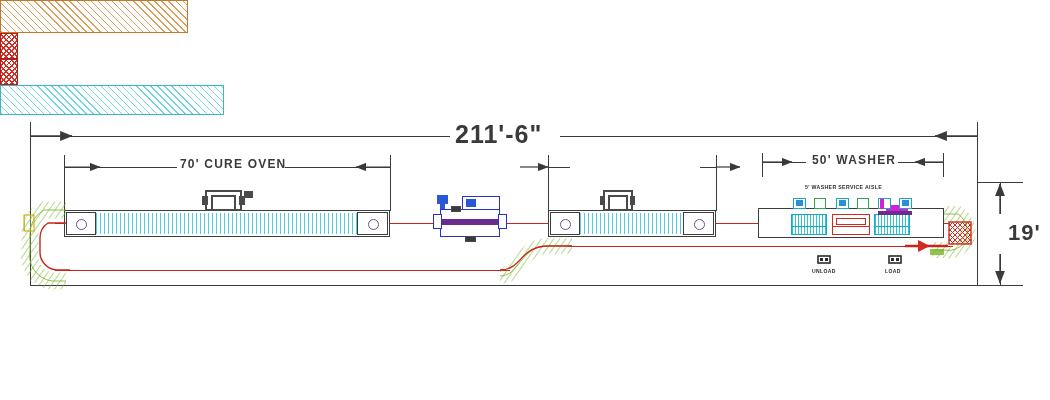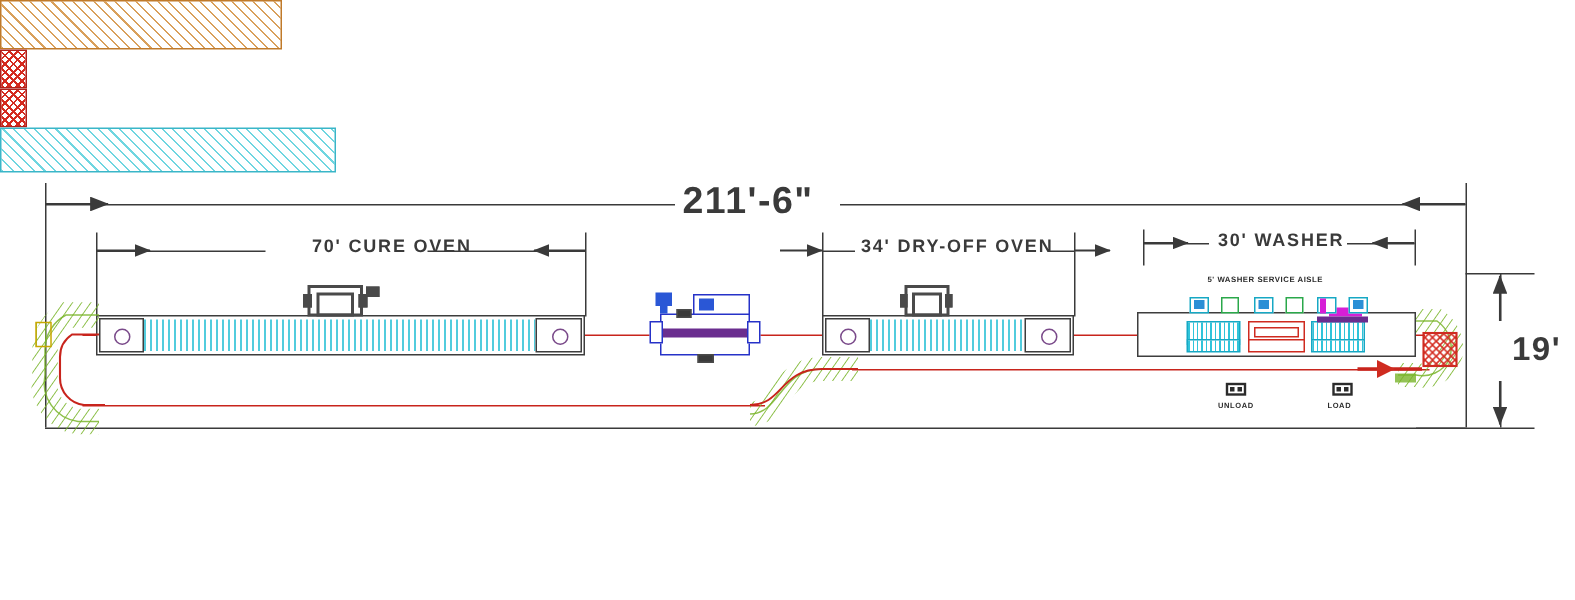--- a/index.html
+++ b/index.html
@@ -67,33 +67,32 @@
   <div class="line vline" style="left:30px;top:122px;height:58px;"></div>
   <div class="line vline" style="left:977px;top:122px;height:58px;"></div>
   <div class="line hline" style="left:30px;top:136px;width:420px;"></div>
   <div class="line hline" style="left:560px;top:136px;width:417px;"></div>
   <div class="dimtext dim-main" style="left:455px;top:120px;">211'-6"</div>
 
   <div class="line vline" style="left:64px;top:155px;height:56px;"></div>
   <div class="line vline" style="left:390px;top:155px;height:56px;"></div>
   <div class="line hline" style="left:64px;top:167px;width:113px;"></div>
   <div class="line hline" style="left:285px;top:167px;width:105px;"></div>
-  <div class="dimtext dim-sec" style="left:180px;top:157px;margin-left:28px;">70' CURE OVEN</div>
+  <div class="dimtext dim-sec" style="left:180px;top:157px;">70' CURE OVEN</div>
 
   <div class="line vline" style="left:548px;top:155px;height:56px;"></div>
   <div class="line vline" style="left:716px;top:155px;height:56px;"></div>
   <div class="line hline" style="left:548px;top:167px;width:22px;"></div>
   <div class="line hline" style="left:700px;top:167px;width:16px;"></div>
-  <div class="dimtext dim-sec" style="left:574px;top:157px;">34' DRY-OFF OVEN</div>
 
   <div class="line vline" style="left:762px;top:153px;height:24px;"></div>
   <div class="line vline" style="left:943px;top:153px;height:24px;"></div>
   <div class="line hline" style="left:762px;top:162px;width:44px;"></div>
   <div class="line hline" style="left:898px;top:162px;width:45px;"></div>
-  <div class="dimtext dim-sec" style="left:812px;top:153px;">30' WASHER</div>
+  <div class="dimtext dim-sec" style="left:812px;top:153px;">50' WASHER</div>
 
   <div class="line hline" style="left:977px;top:182px;width:46px;"></div>
   <div class="line hline" style="left:944px;top:285px;width:79px;"></div>
   <div class="line vline" style="left:1000px;top:182px;height:32px;"></div>
   <div class="line vline" style="left:1000px;top:254px;height:31px;"></div>
   <div class="dimtext dim-vert" style="left:1008px;top:220px;">19'</div>
 
   <div class="line hline" style="left:30px;top:285px;width:947px;"></div>
   <div class="line vline" style="left:30px;top:180px;height:105px;"></div>
   <div class="line vline" style="left:977px;top:180px;height:105px;"></div>

